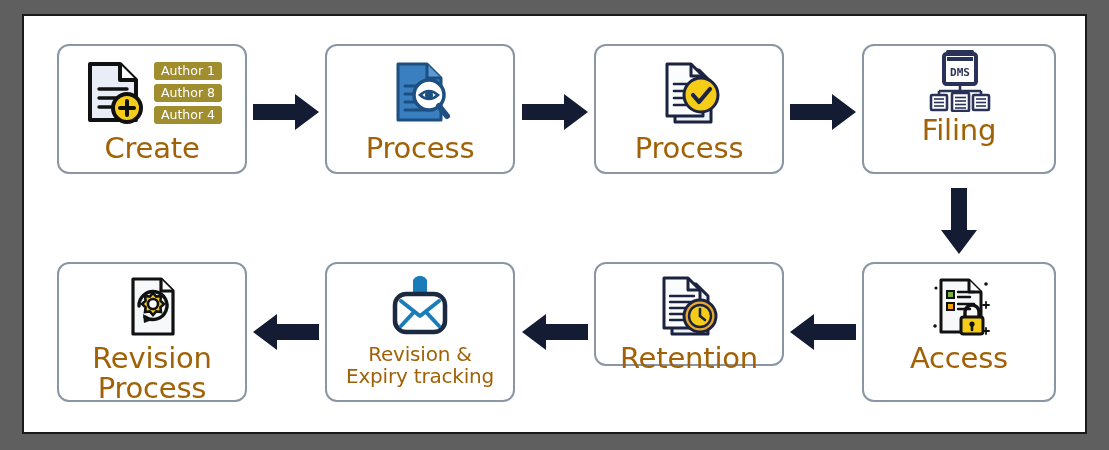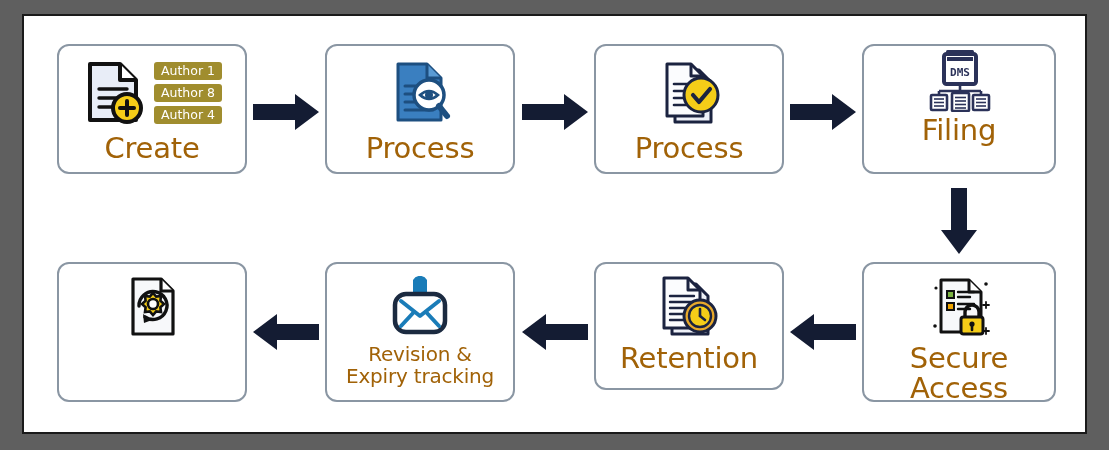--- a/index.html
+++ b/index.html
@@ -211,26 +211,25 @@
           <g stroke="#111111" stroke-width="1.8" stroke-linecap="round">
             <line x1="61" y1="26" x2="61" y2="32"></line>
               <line x1="58" y1="29" x2="64" y2="29"></line>
             <line x1="61" y1="52" x2="61" y2="58"></line>
               <line x1="58" y1="55" x2="64" y2="55"></line>
           </g>
         </svg>
       </span>
     </div>
     <div class="node-label" style="margin-top:6px;">
-      <div>Secure</div>
       <div>Access</div>
     </div>
   </div>
 
-  <div class="node" style="left:570px; top:246px; width:190px; height:128px; padding-top:12px;">
+  <div class="node" style="left:570px; top:246px; width:190px; height:104px; padding-top:12px;">
     <div class="node-icon-row">
       <span>
         <svg width="66" height="62" viewBox="0 0 66 62">
           <path d="M16 8 H40 L52 20 V58 H16 Z" fill="#eef1f8" stroke="#1b2340" stroke-width="3" stroke-linejoin="round"></path>
           <path d="M8 2 H32 L44 14 V52 H8 Z" fill="#fbfcfe" stroke="#1b2340" stroke-width="3" stroke-linejoin="round"></path>
           <path d="M32 2 V14 H44" fill="none" stroke="#1b2340" stroke-width="3" stroke-linejoin="round"></path>
           <g stroke="#1b2340" stroke-width="2.4" stroke-linecap="round">
             <line x1="14" y1="20" x2="38" y2="20"></line>
               <line x1="14" y1="26" x2="38" y2="26"></line>
             <line x1="14" y1="32" x2="33" y2="32"></line>
@@ -278,20 +277,24 @@
           <path d="M38 3 V15 H50" fill="#ffffff" stroke="#111111" stroke-width="3.2" stroke-linejoin="round"></path>
           <path d="M16 30 a14 14 0 1 1 6 11" fill="none" stroke="#111111" stroke-width="3.4" stroke-linecap="round"></path>
           <path d="M20 38 L21 47 L29 44 Z" fill="#111111"></path>
           <g fill="#f5cd18" stroke="#111111" stroke-width="2.6">
             <path d="M30 17 l3.2 3.6 4.8 -0.6 -0.6 4.8 3.6 3.2 -3.6 3.2 0.6 4.8 -4.8 -0.6 -3.2 3.6 -3.2 -3.6 -4.8 0.6 0.6 -4.8 -3.6 -3.2 3.6 -3.2 -0.6 -4.8 4.8 0.6 Z"></path>
           </g>
           <circle cx="30" cy="28" r="5" fill="#ffffff" stroke="#111111" stroke-width="2.6"></circle>
         </svg>
       </span>
     </div>
+    <div class="node-label" style="margin-top:6px;">
+      <div>Revision</div>
+      <div>Process</div>
+    </div>
   </div>
 
   <div class="arrow" style="left:229px; top:78px;">
     <svg width="66" height="36" viewBox="0 0 66 36">
       <path d="M0 10 H42 V0 L66 18 L42 36 V26 H0 Z" fill="#141c33"></path>
     </svg>
   </div>
 
   <div class="arrow" style="left:498px; top:78px;">
     <svg width="66" height="36" viewBox="0 0 66 36">

